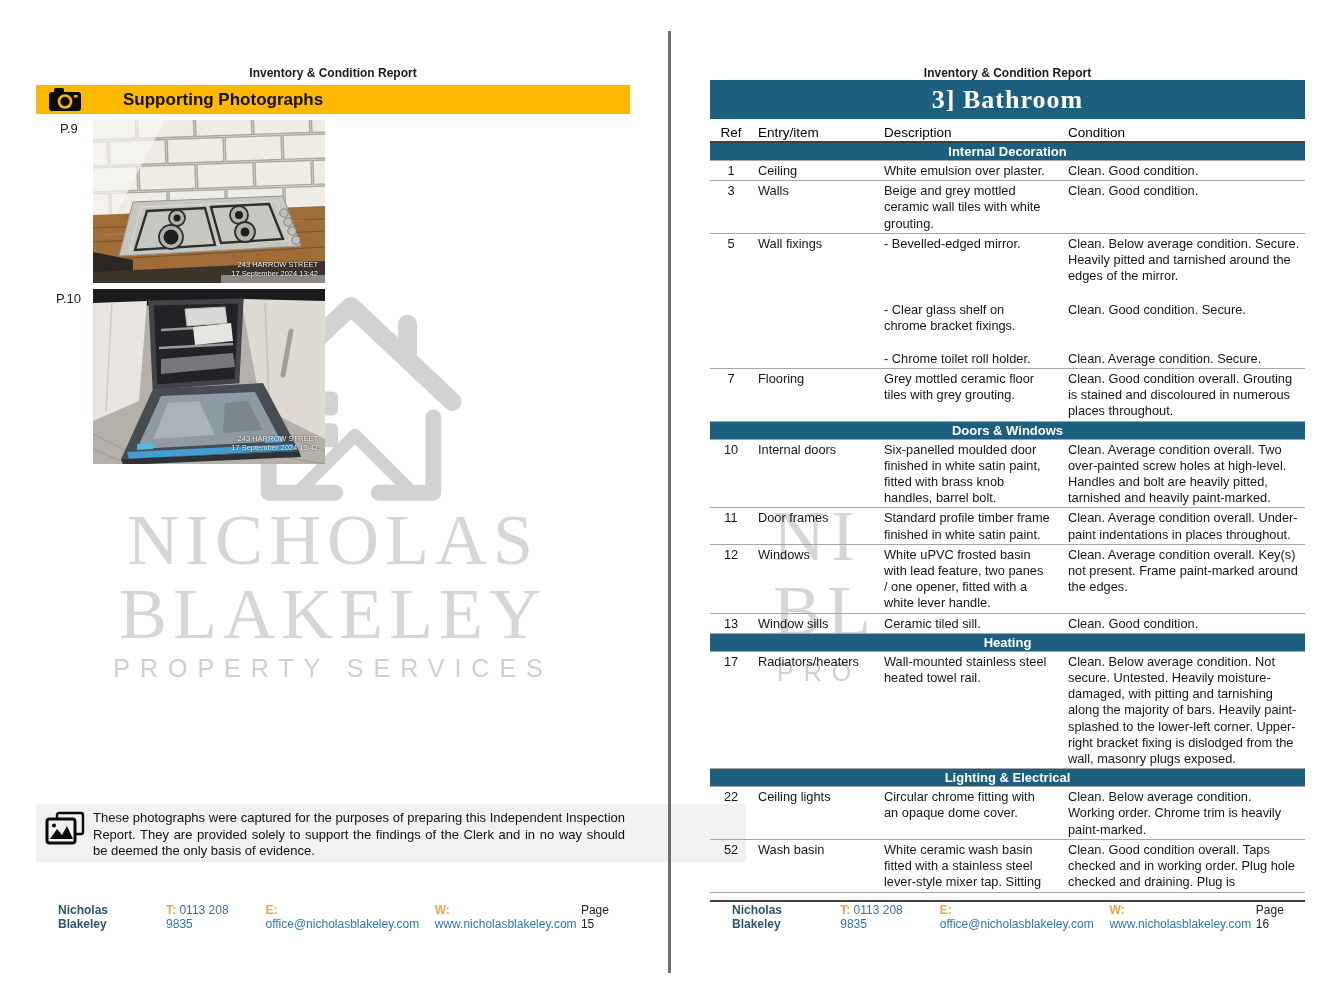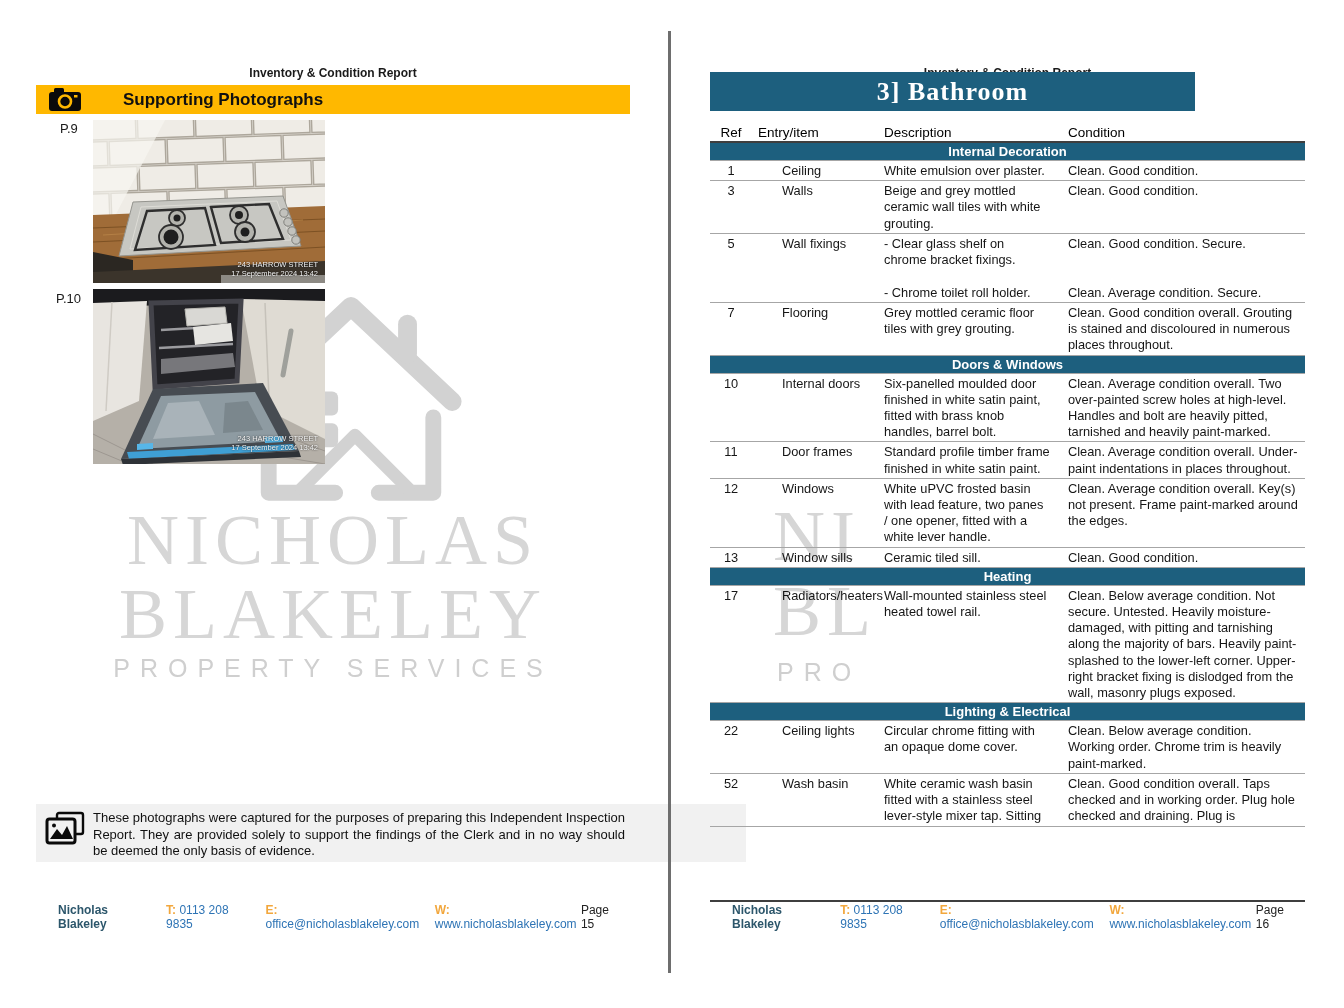--- a/index.html
+++ b/index.html
@@ -66,21 +66,21 @@
     background:#1d5f7e;color:#fff;font-weight:bold;font-size:13px;
     text-align:center;line-height:17px;height:17px;
     border-bottom:1px solid #a6a6a6;
   }
   .data-row{
     display:grid;grid-template-columns:42px 126px 427px;
     font-size:12.8px;line-height:16.2px;color:#161616;
     padding:2px 0 1px 0;border-bottom:1px solid #a6a6a6;
   }
   .cell.ref{text-align:center;}
-  .cell.item{padding-left:6px;margin-left:24px;}
+  .cell.item{padding-left:6px;}
   .entry{display:grid;grid-template-columns:184px 243px;}
   .cell.desc{padding-left:6px;padding-right:12px;}
   .cell.cond{padding-left:6px;padding-right:5px;}
 </style>
 </head>
 <body>
 
 <div class="abs" style="left:0;top:0;width:668px;height:1008px;">
 
   <div class="abs doc-header" style="left:36px;top:66px;width:594px;">Inventory &amp; Condition Report</div>
@@ -253,21 +253,21 @@
 <div class="abs divider" style="left:668px;top:31px;height:942px;"></div>
 
 <div class="abs" style="left:669px;top:0;width:675px;height:1008px;">
 
   <div class="abs doc-header" style="left:41px;top:66px;width:595px;">Inventory &amp; Condition Report</div>
 
   <div class="abs wm-serif" style="left:104px;top:500px;">NI</div>
   <div class="abs wm-serif" style="left:104px;top:575px;">BL</div>
   <div class="abs wm-sans" style="left:108px;top:660px;">PRO</div>
 
-  <div class="abs room-banner" style="left:41px;top:72px;width:485px;">3] Bathroom</div>
+  <div class="abs room-banner" style="left:41px;top:80px;width:595px;">3] Bathroom</div>
 
   <div class="abs rtable" style="left:41px;top:123px;height:777px;">
     <div class="thead">
       <span class="h-ref">Ref</span>
       <span class="h">Entry/item</span>
       <span class="h">Description</span>
       <span class="h">Condition</span>
     </div>
     <div>
         <div class="section-row">Internal Decoration</div>
@@ -288,20 +288,24 @@
             <div class="entry">
               <div class="cell desc">Beige and grey mottled ceramic wall tiles with white grouting.</div>
               <div class="cell cond">Clean. Good condition.</div>
             </div>
           </div>
         </div>
         <div class="data-row">
           <div class="cell ref">5</div>
           <div class="cell item">Wall fixings</div>
           <div class="entries">
+            <div class="entry" style="min-height: 66px;">
+              <div class="cell desc">- Bevelled-edged mirror.</div>
+              <div class="cell cond">Clean. Below average condition. Secure. Heavily pitted and tarnished around the edges of the mirror.</div>
+            </div>
             <div class="entry" style="min-height: 49px;">
               <div class="cell desc">- Clear glass shelf on chrome bracket fixings.</div>
               <div class="cell cond">Clean. Good condition. Secure.</div>
             </div>
             <div class="entry">
               <div class="cell desc">- Chrome toilet roll holder.</div>
               <div class="cell cond">Clean. Average condition. Secure.</div>
             </div>
           </div>
         </div>

